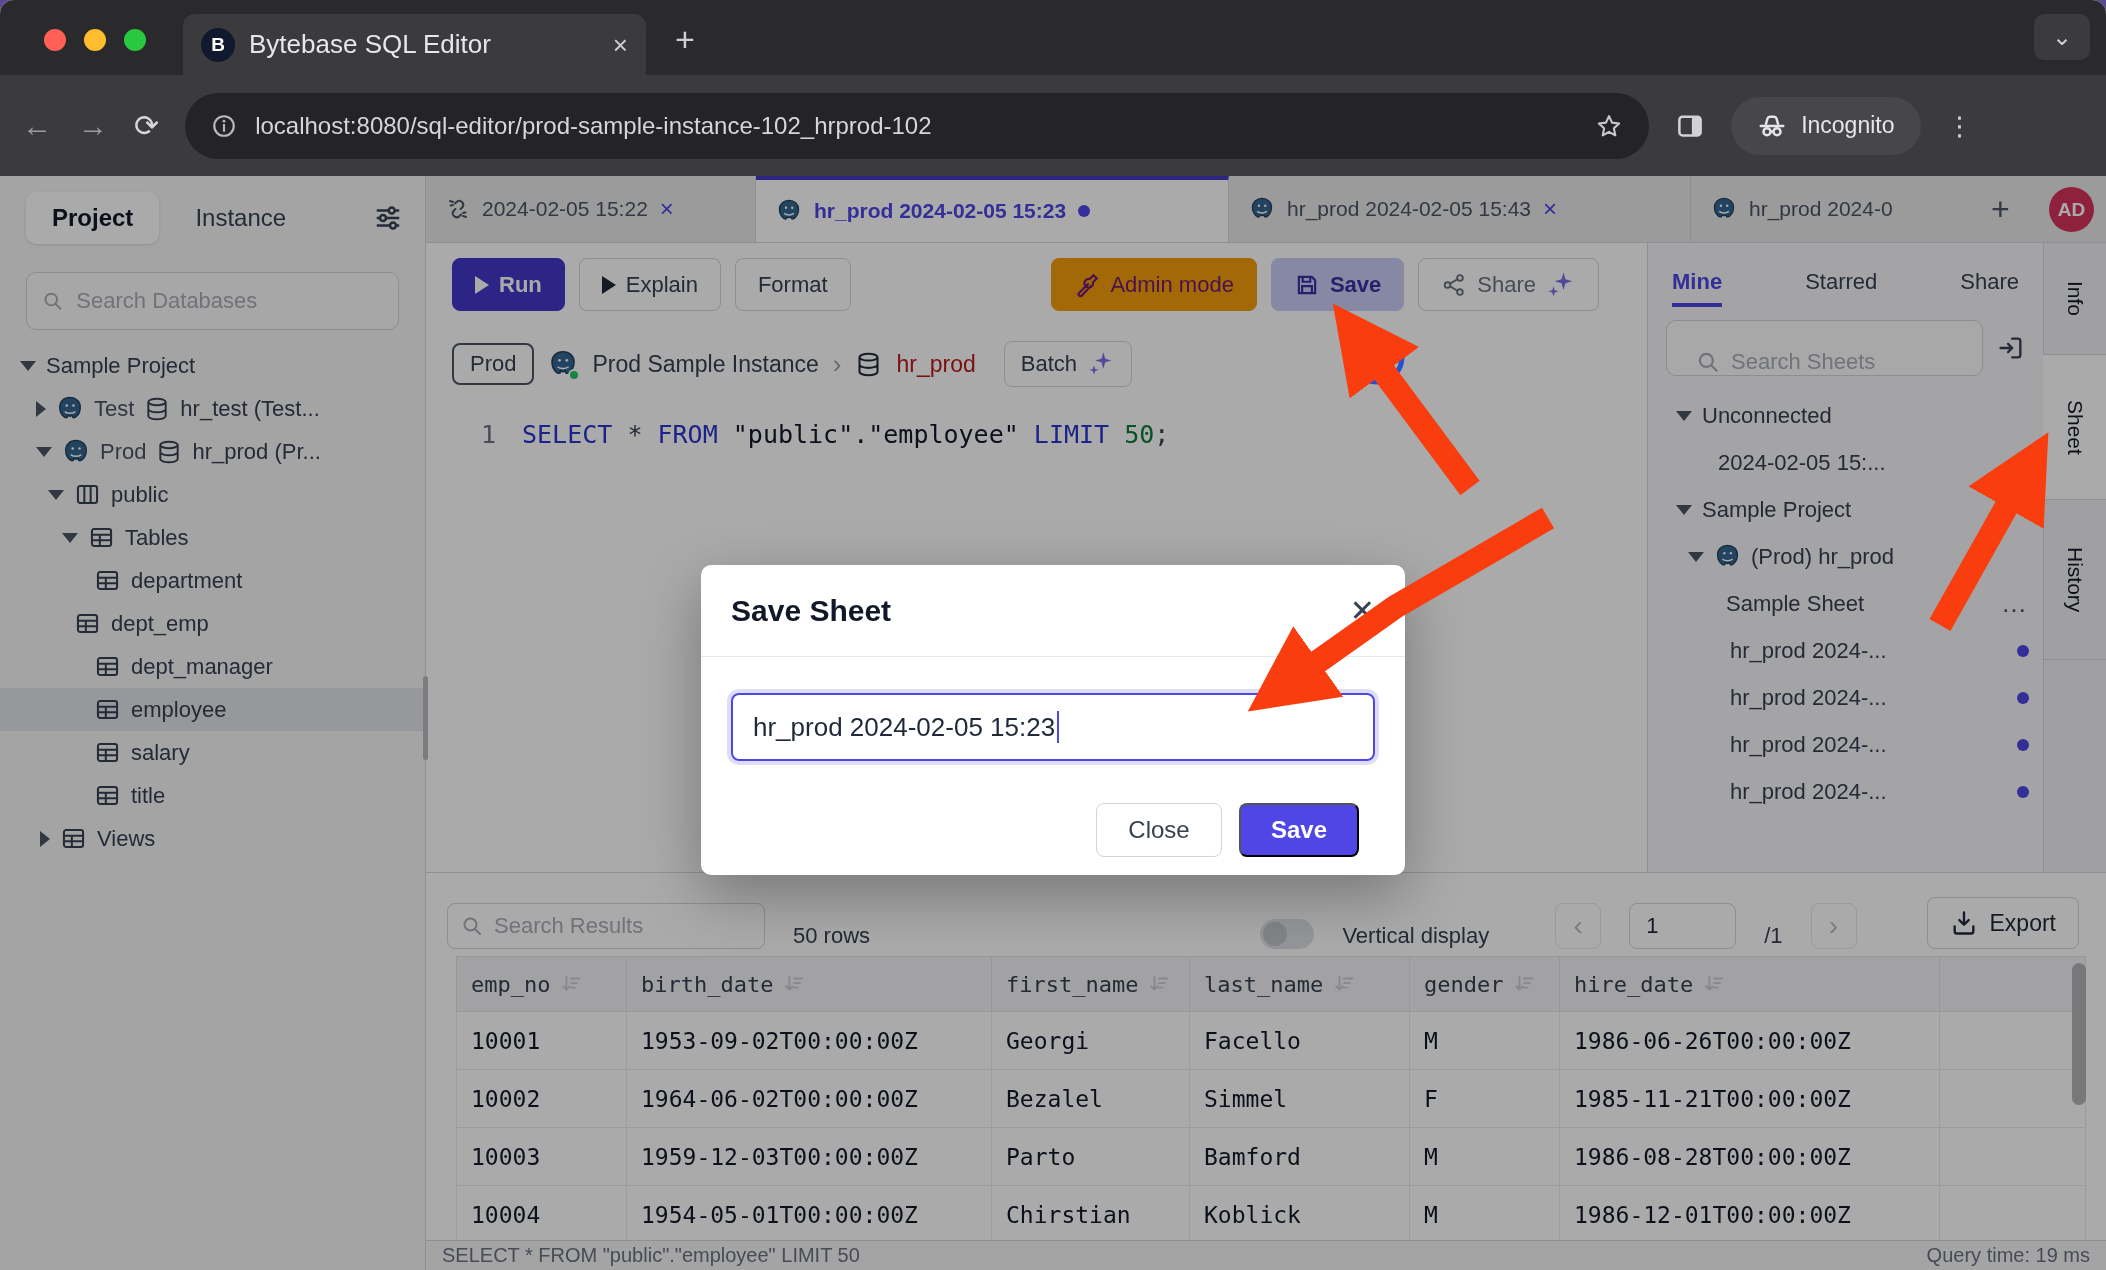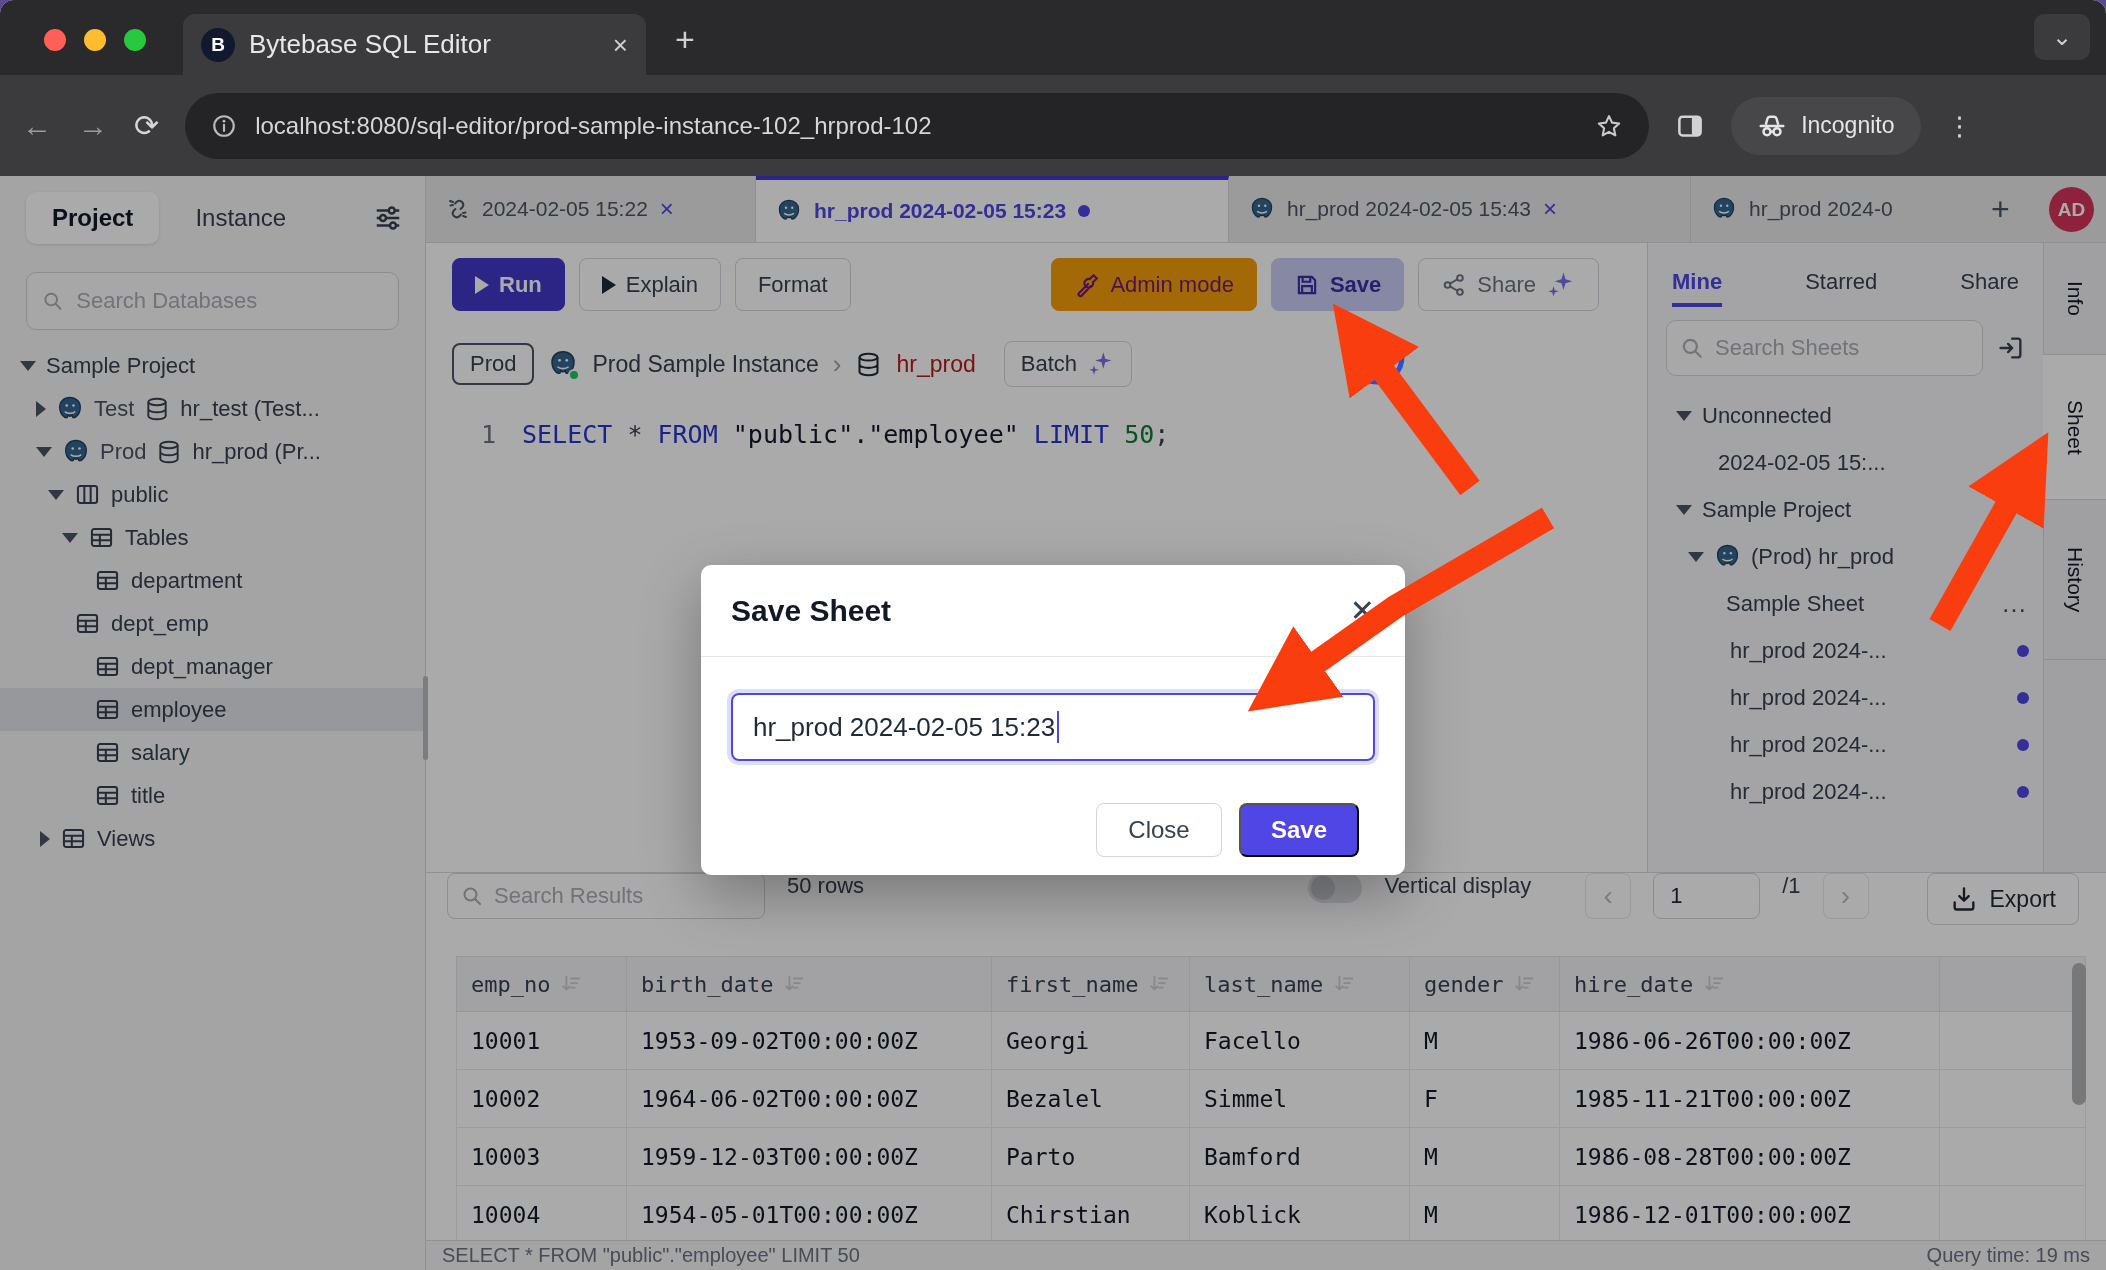--- a/index.html
+++ b/index.html
@@ -79,38 +79,38 @@
   .codeline{position:absolute;left:0;top:177px;display:flex;align-items:center;font-family:"DejaVu Sans Mono",monospace;font-size:25px}
   .gutter{width:96px;text-align:right;color:#6b7280;padding-right:26px}
   .tok-kw{color:#2933cc}.tok-op{color:#374151}.tok-id{color:#111827}.tok-num{color:#0f7b3a}
 
   
   .sheet-panel{width:395px;background:#f7f7f9;flex:none;position:relative;font-size:22px}
   .sp-tabs{display:flex;align-items:center;height:77px;padding:0 24px;justify-content:space-between}
   .sp-tab{color:var(--ink2)}
   .sp-tab.active{color:var(--accent);font-weight:700;border-bottom:4px solid var(--accent);padding-bottom:8px;margin-bottom:-12px}
   .sp-search{display:flex;align-items:center;gap:14px;padding:0 18px}
-  .sp-input{flex:1;height:56px;border:1px solid #d3d4d9;border-radius:10px;background:#fcfcfd;display:flex;align-items:center;gap:10px;padding:0 12px;overflow:hidden}
+  .sp-input{flex:1;height:56px;border:1px solid #d3d4d9;border-radius:10px;background:#fcfcfd;display:flex;align-items:flex-end;gap:10px;padding:0 28px;overflow:hidden}
   .sp-input input{border:0;outline:0;background:transparent;font-size:22px;width:100%;font-family:inherit;color:var(--ink2)}
   .sp-input input::placeholder{color:#a9adb5}
   .sp-tree{margin-top:16px}
   .sprow{height:47px;display:flex;align-items:center;gap:10px;padding-right:14px;color:var(--ink2);white-space:nowrap}
   .sprow .grow{flex:1}
   .more{color:#4b5563;font-size:26px;letter-spacing:2px}
 
   
   .strip{width:63px;background:#f0f0f3;border-left:1px solid var(--line2);flex:none;display:flex;flex-direction:column}
   .strip-tab{writing-mode:vertical-rl;display:flex;align-items:center;justify-content:center;font-size:21px;color:#111827;border-bottom:1px solid var(--line2)}
   .strip-tab.info{height:112px}
   .strip-tab.sheet{height:145px;background:#fff;border-left:1px solid #fff;margin-left:-1px}
   .strip-tab.history{height:160px}
 
   
   .results{height:368px;background:#fff;border-top:1px solid var(--line2);position:relative;flex:none;overflow:hidden}
-  .res-toolbar{height:76px;display:flex;align-items:flex-start;padding:0 27px 0 21px;gap:22px;font-size:22px;color:var(--ink2)}
+  .res-toolbar{height:76px;display:flex;align-items:flex-end;padding:0 27px 0 21px;gap:28px;font-size:22px;color:var(--ink2)}
   .res-search{width:318px;height:46px;border:1px solid #d1d5db;border-radius:8px;display:flex;align-items:center;gap:10px;padding:0 12px;background:#fff}
   .res-search input{border:0;outline:0;font-size:22px;width:100%;font-family:inherit;color:var(--ink2)}
   .res-search input::placeholder{color:#a9adb5}
   .toggle{width:54px;height:30px;border-radius:15px;background:#dfe1e6;position:relative;flex:none}
   .knob{position:absolute;left:3px;top:3px;width:24px;height:24px;border-radius:50%;background:#c3c6cd}
   .pagebtn{width:46px;height:46px;border:1px solid var(--line);border-radius:8px;display:flex;align-items:center;justify-content:center;color:#b6bac1;font-size:28px}
   .pageinput{width:107px;height:46px;border:1px solid #d1d5db;border-radius:8px;text-align:left;padding:0 16px;font-size:22px;font-family:inherit;color:var(--ink);outline:0}
   .export{height:52px;border:1px solid #d1d5db;border-radius:8px;display:flex;align-items:center;gap:12px;padding:0 22px;font-size:23px;color:var(--ink);background:#fff}
   table.grid{border-collapse:collapse;margin-left:30px;width:1629px;table-layout:fixed;font-family:"DejaVu Sans Mono",monospace;margin-top:7px}
   .grid th{background:#f3f4f6;border:1px solid #e3e4e8;height:55px;font-size:22px;font-weight:normal;color:var(--ink2);text-align:left;padding:0 14px;overflow:hidden;white-space:nowrap}

